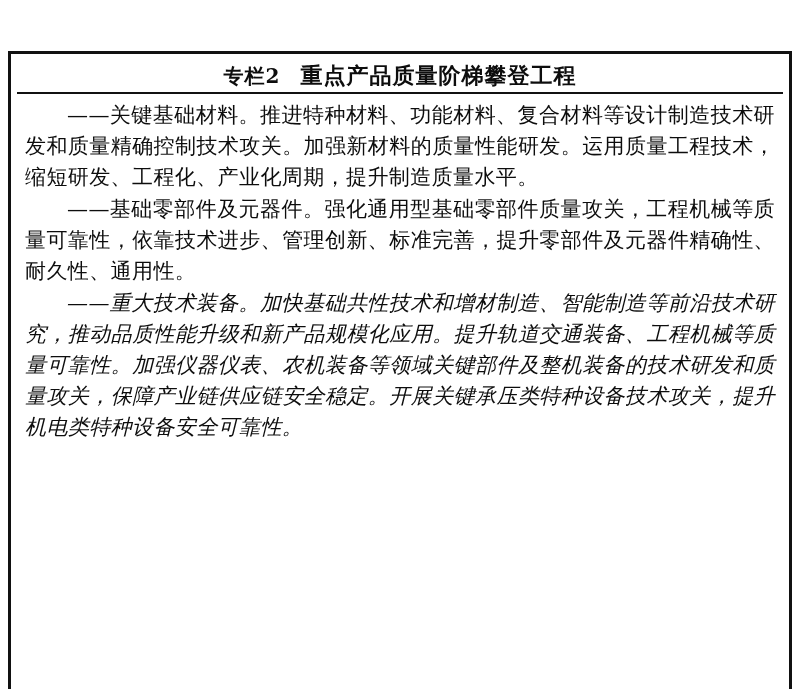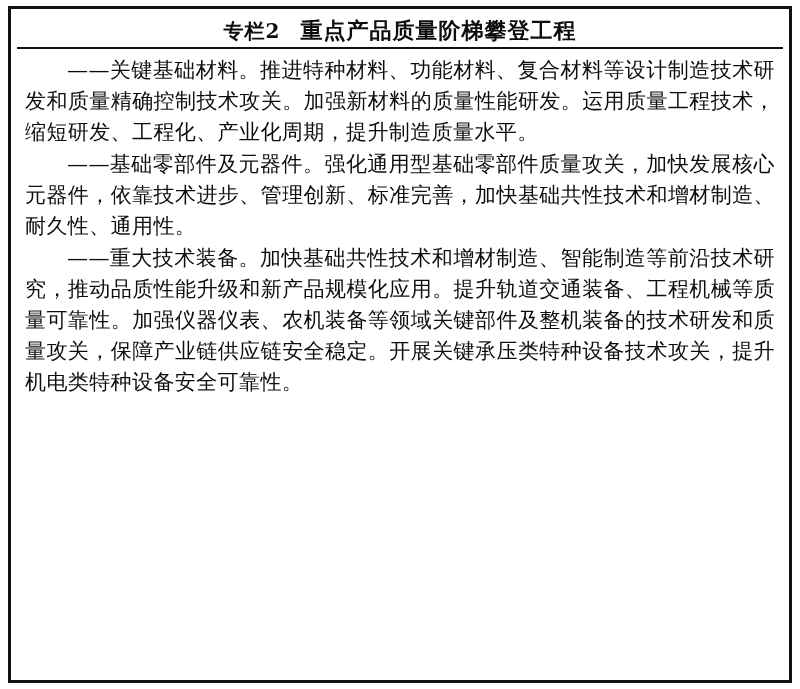--- a/index.html
+++ b/index.html
@@ -13,20 +13,21 @@
     font-family: "DejaVu Serif", "Liberation Serif", serif;
     color: #0d0d0d;
     overflow: hidden;
   }
   .page {
     position: relative;
     width: 800px;
     height: 541px;
     box-sizing: border-box;
     padding: 6px 2px 4px 8px;
+    margin-top: 45px;
   }
   .box {
     box-sizing: border-box;
     width: 784px;
     height: 677px;
     border: 2px solid #111;
     padding: 0;
     position: relative;
     background: #fff;
   }
@@ -60,32 +61,33 @@
     line-height: 1.48;
     text-align: justify;
     text-justify: inter-ideograph;
     text-indent: 2em;
     margin: 0 0 1px 0;
     letter-spacing: 0.4px;
     word-break: break-all;
   }
   .para:last-child {
     margin-bottom: 0;
+    font-style: italic;
   }
 </style>
 </head>
 <body>
 
 <div class="page">
   <div class="box">
     <div class="box-inner">
 
       <div class="title">
         <span class="num">专栏2</span><span class="gap"></span><span>重点产品质量阶梯攀登工程</span>
       </div>
 
       <p class="para">——关键基础材料。推进特种材料、功能材料、复合材料等设计制造技术研发和质量精确控制技术攻关。加强新材料的质量性能研发。运用质量工程技术，缩短研发、工程化、产业化周期，提升制造质量水平。</p>
-      <p class="para">——基础零部件及元器件。强化通用型基础零部件质量攻关，加快发展核心元器件，依靠技术进步、管理创新、标准完善，加快基础共性技术和增材制造、耐久性、通用性。</p>
+      <p class="para">——基础零部件及元器件。强化通用型基础零部件质量攻关，工程机械等质量可靠性，依靠技术进步、管理创新、标准完善，提升零部件及元器件精确性、耐久性、通用性。</p>
       <p class="para">——重大技术装备。加快基础共性技术和增材制造、智能制造等前沿技术研究，推动品质性能升级和新产品规模化应用。提升轨道交通装备、工程机械等质量可靠性。加强仪器仪表、农机装备等领域关键部件及整机装备的技术研发和质量攻关，保障产业链供应链安全稳定。开展关键承压类特种设备技术攻关，提升机电类特种设备安全可靠性。</p>
 
     </div>
   </div>
 </div>
 
 </body></html>

